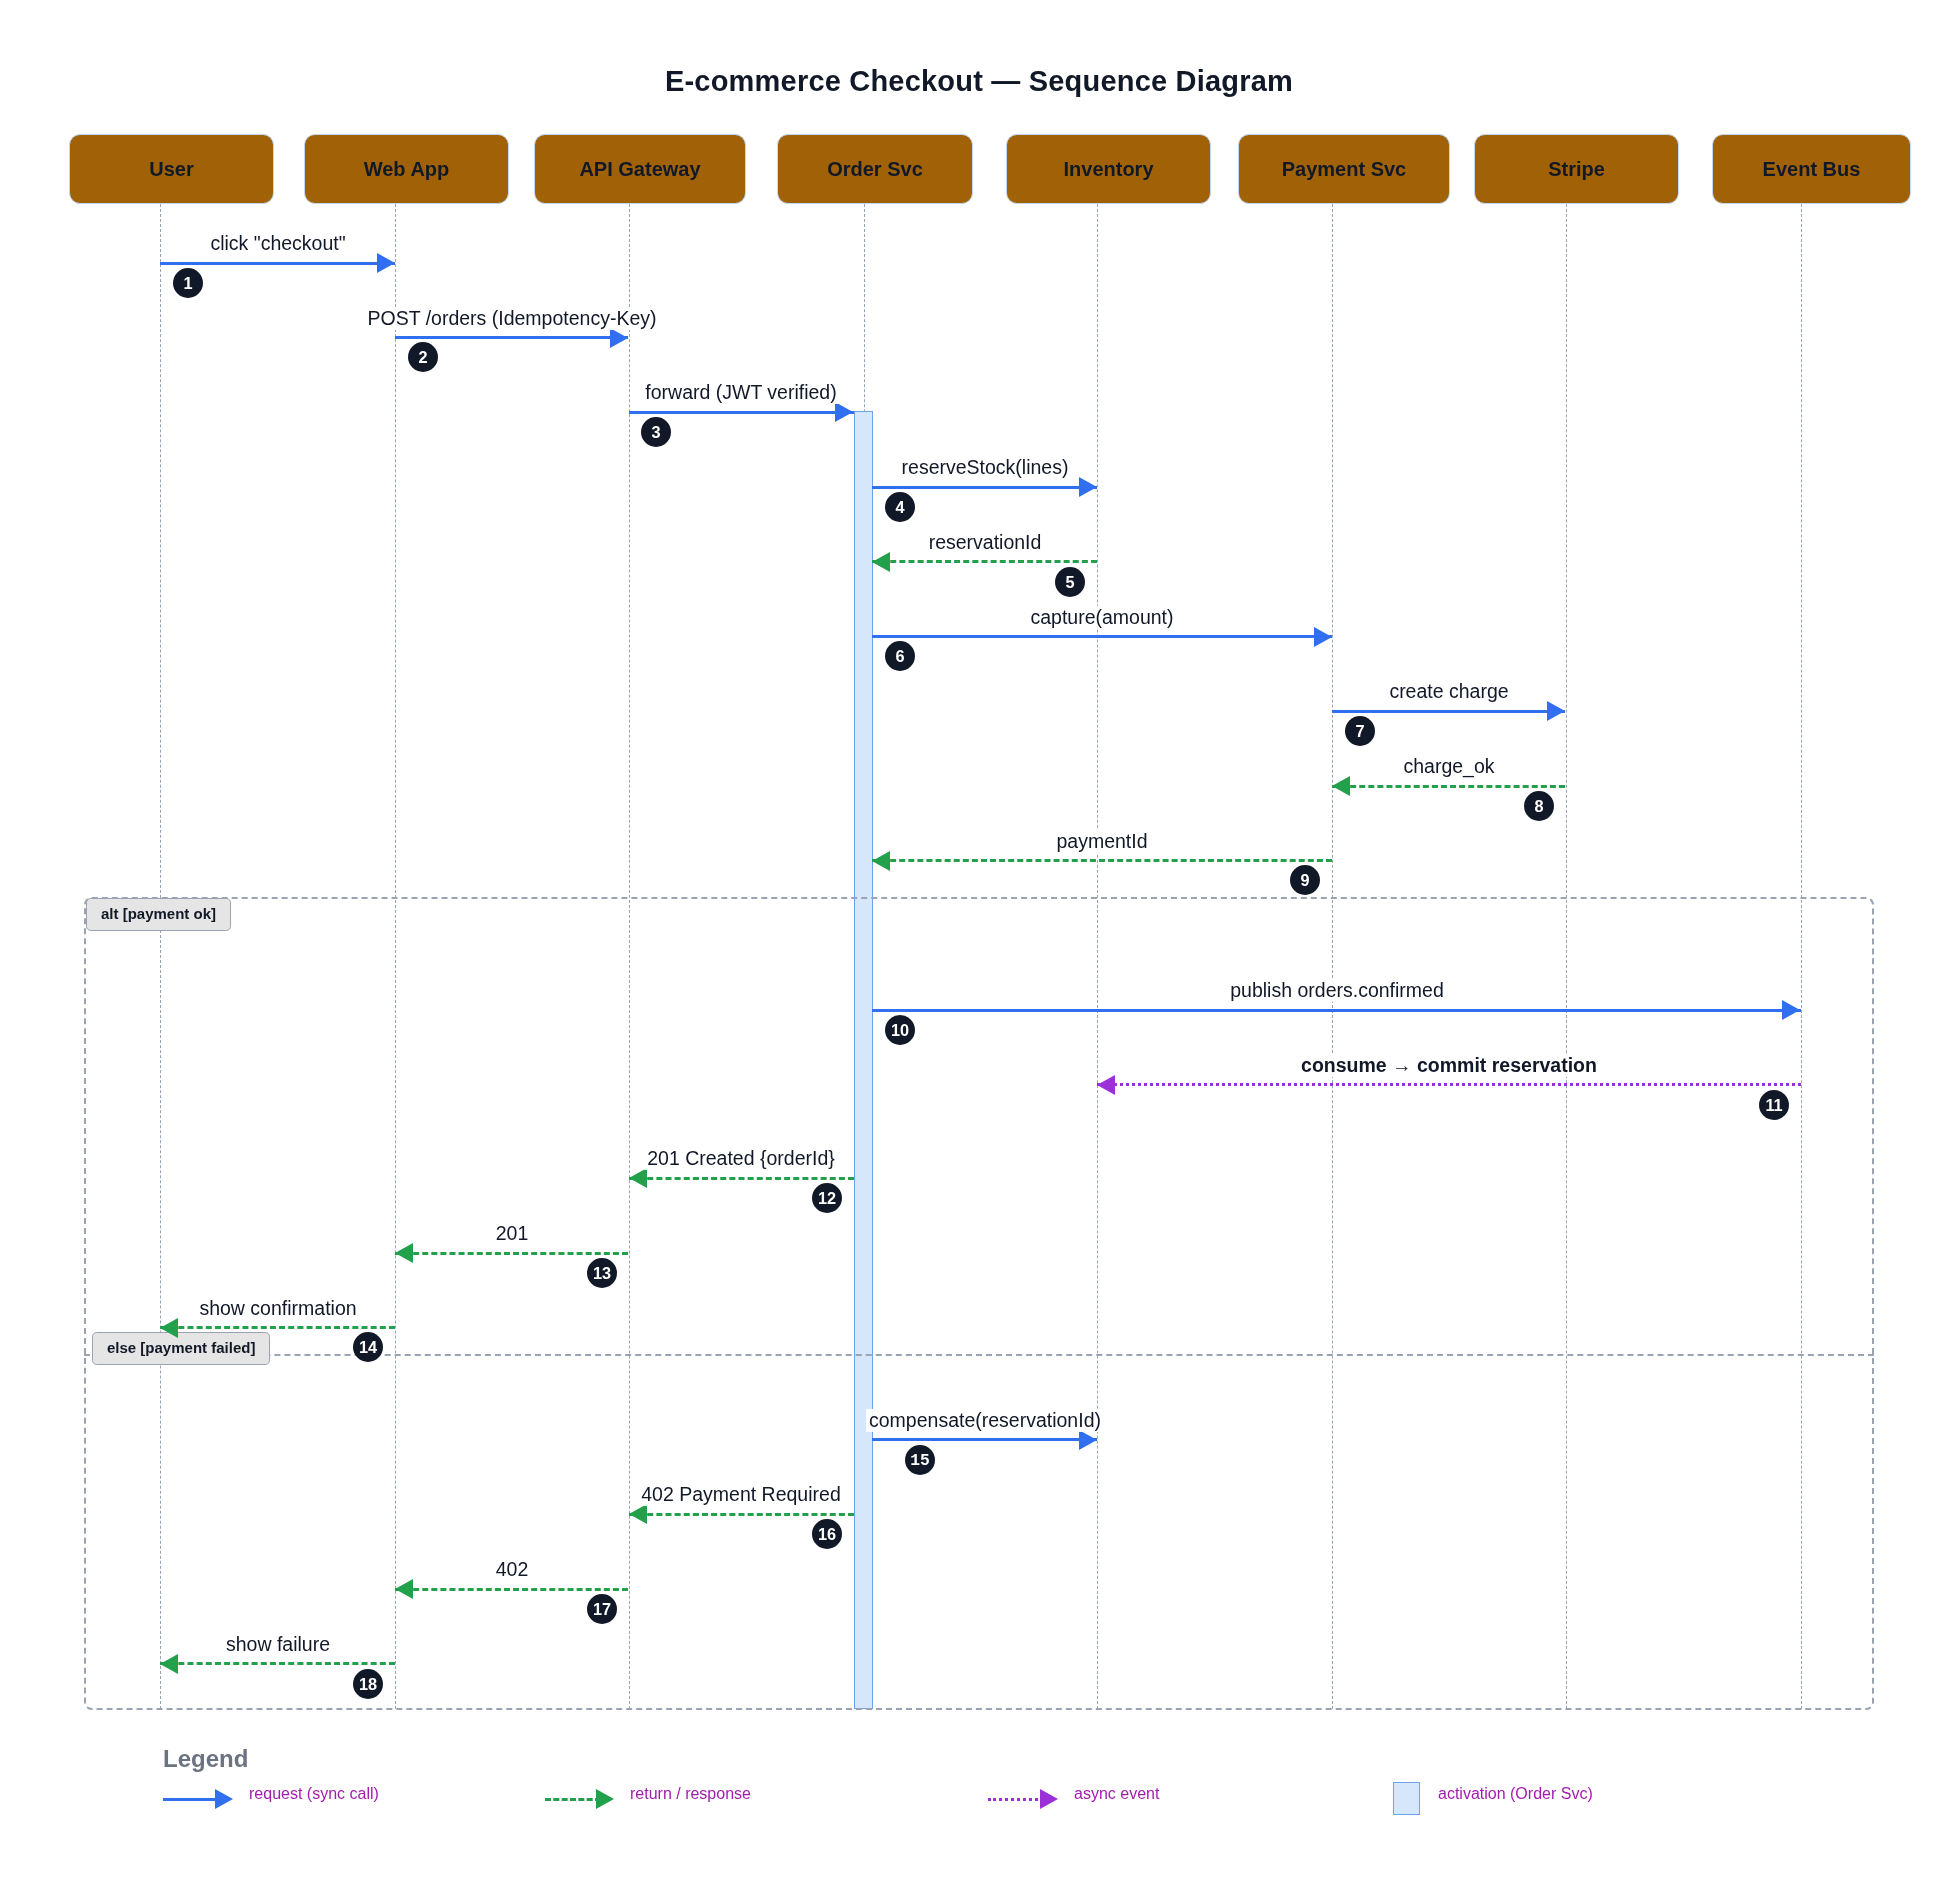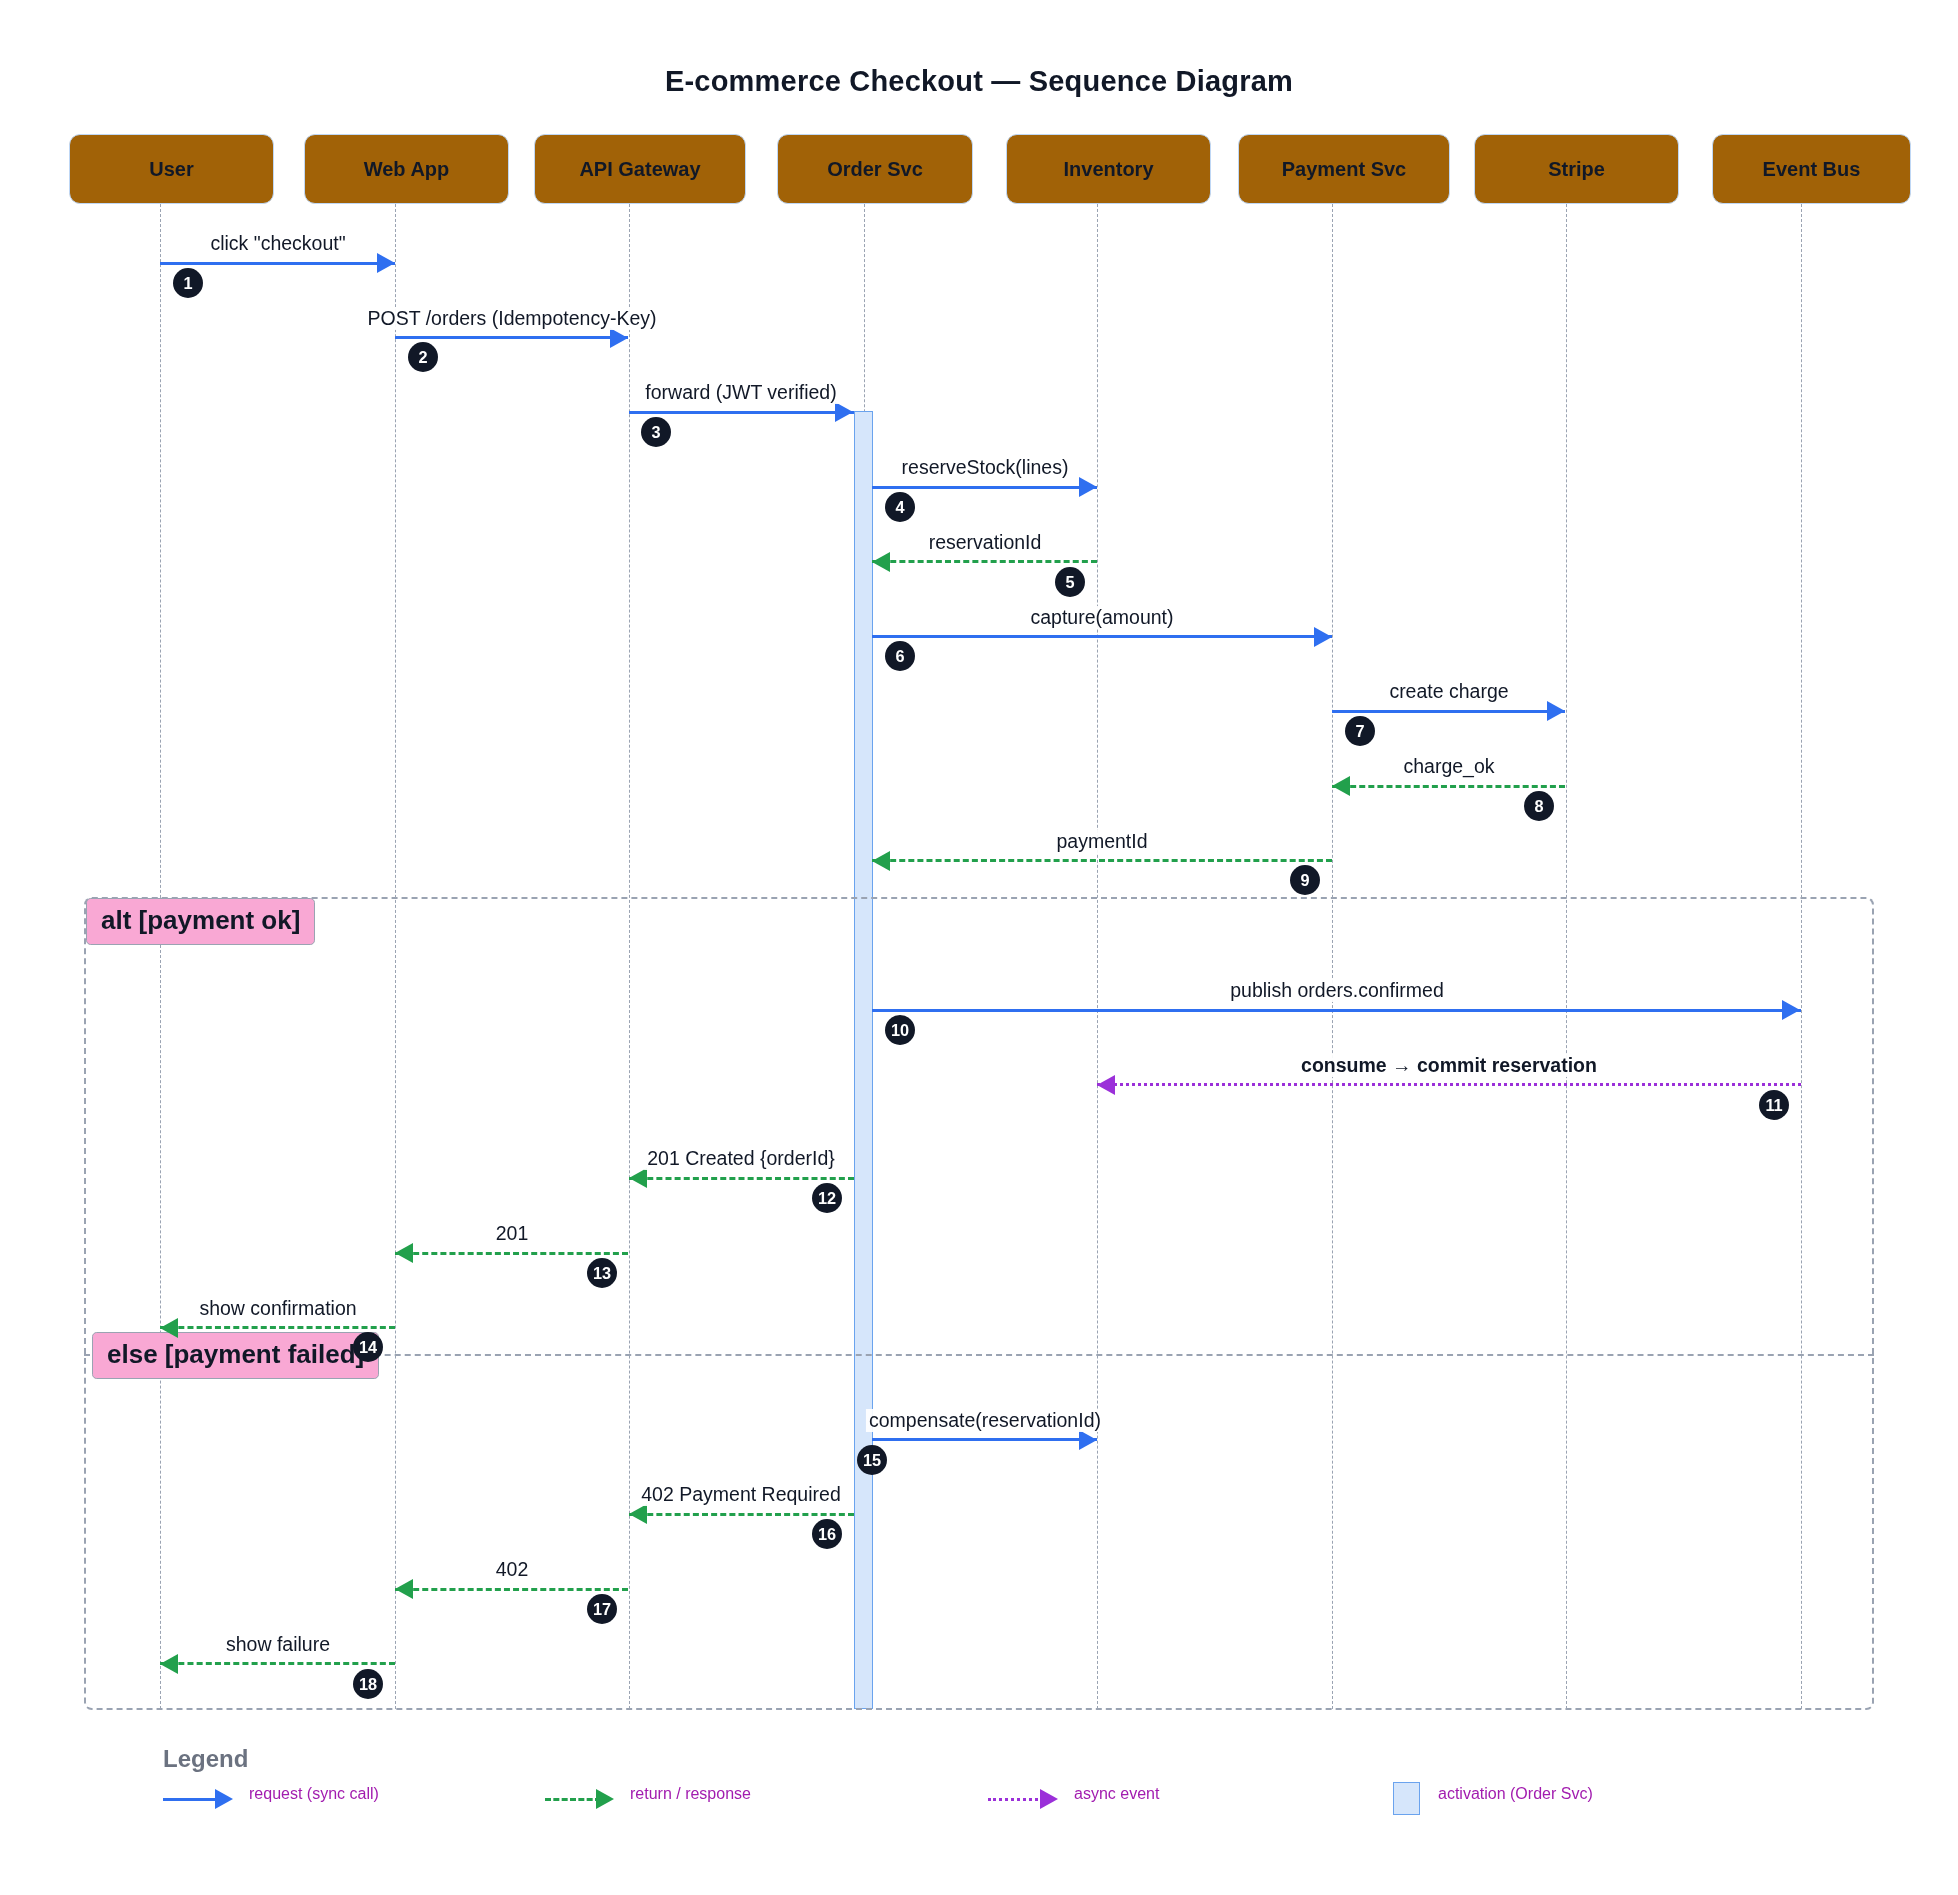--- a/index.html
+++ b/index.html
@@ -136,25 +136,25 @@
     box-sizing: border-box;
     pointer-events: none;
   }
   .alt-divider {
     position: absolute;
     height: 0;
     border-top: 2.3px dashed #9aa3b2;
   }
   .alt-tag {
     position: absolute;
-    background: #f9a8d4;
+    background: #e5e5e5;
     border: 1.9px solid #9aa3b2;
     border-radius: 4.7px;
     padding: 6.2px 14px 7.8px 14px;
-    font-size: 26px;
+    font-size: 15px;
     font-weight: bold;
     color: #111827;
     white-space: nowrap;
     box-sizing: border-box;
   }
   
   .legend-title {
     position: absolute;
     font-size: 24px;
     font-weight: bold;
@@ -276,21 +276,21 @@
       <div class="arrowhead left-ret" style="top: 1243px; left: 395px;"></div>
       <div class="msg-label" style="top: 1222px; left: 512px; transform: translateX(-50%);">201</div>
       <div class="step-badge" style="top: 1258px; left: 587px;">13</div>
       <div class="msg-line ret" style="left: 160px; top: 1326px; width: 235px;"></div>
       <div class="arrowhead left-ret" style="top: 1318px; left: 160px;"></div>
       <div class="msg-label" style="top: 1297px; left: 278px; transform: translateX(-50%); text-align: right;">show confirmation</div>
       <div class="step-badge" style="top: 1332px; left: 353px;">14</div>
       <div class="msg-line sync" style="left: 872px; top: 1438px; width: 225px;"></div>
       <div class="arrowhead right-sync" style="top: 1430px; left: 1079px;"></div>
       <div class="msg-label" style="top: 1409px; left: 985px; transform: translateX(-50%);">compensate(reservationId)</div>
-      <div class="step-badge" style="top: 1445px; left: 857px;">15</div>
+      <div class="step-badge" style="top: 1445px; left: 905px; font-family: Liberation Mono, monospace;">15</div>
       <div class="msg-line ret" style="left: 629px; top: 1513px; width: 225px;"></div>
       <div class="arrowhead left-ret" style="top: 1504px; left: 629px;"></div>
       <div class="msg-label" style="top: 1483px; left: 741px; transform: translateX(-50%);">402 Payment Required</div>
       <div class="step-badge" style="top: 1519px; left: 812px;">16</div>
       <div class="msg-line ret" style="left: 395px; top: 1588px; width: 233px;"></div>
       <div class="arrowhead left-ret" style="top: 1579px; left: 395px;"></div>
       <div class="msg-label" style="top: 1558px; left: 512px; transform: translateX(-50%);">402</div>
       <div class="step-badge" style="top: 1594px; left: 587px;">17</div>
       <div class="msg-line ret" style="left: 160px; top: 1662px; width: 235px;"></div>
       <div class="arrowhead left-ret" style="top: 1654px; left: 160px;"></div>

